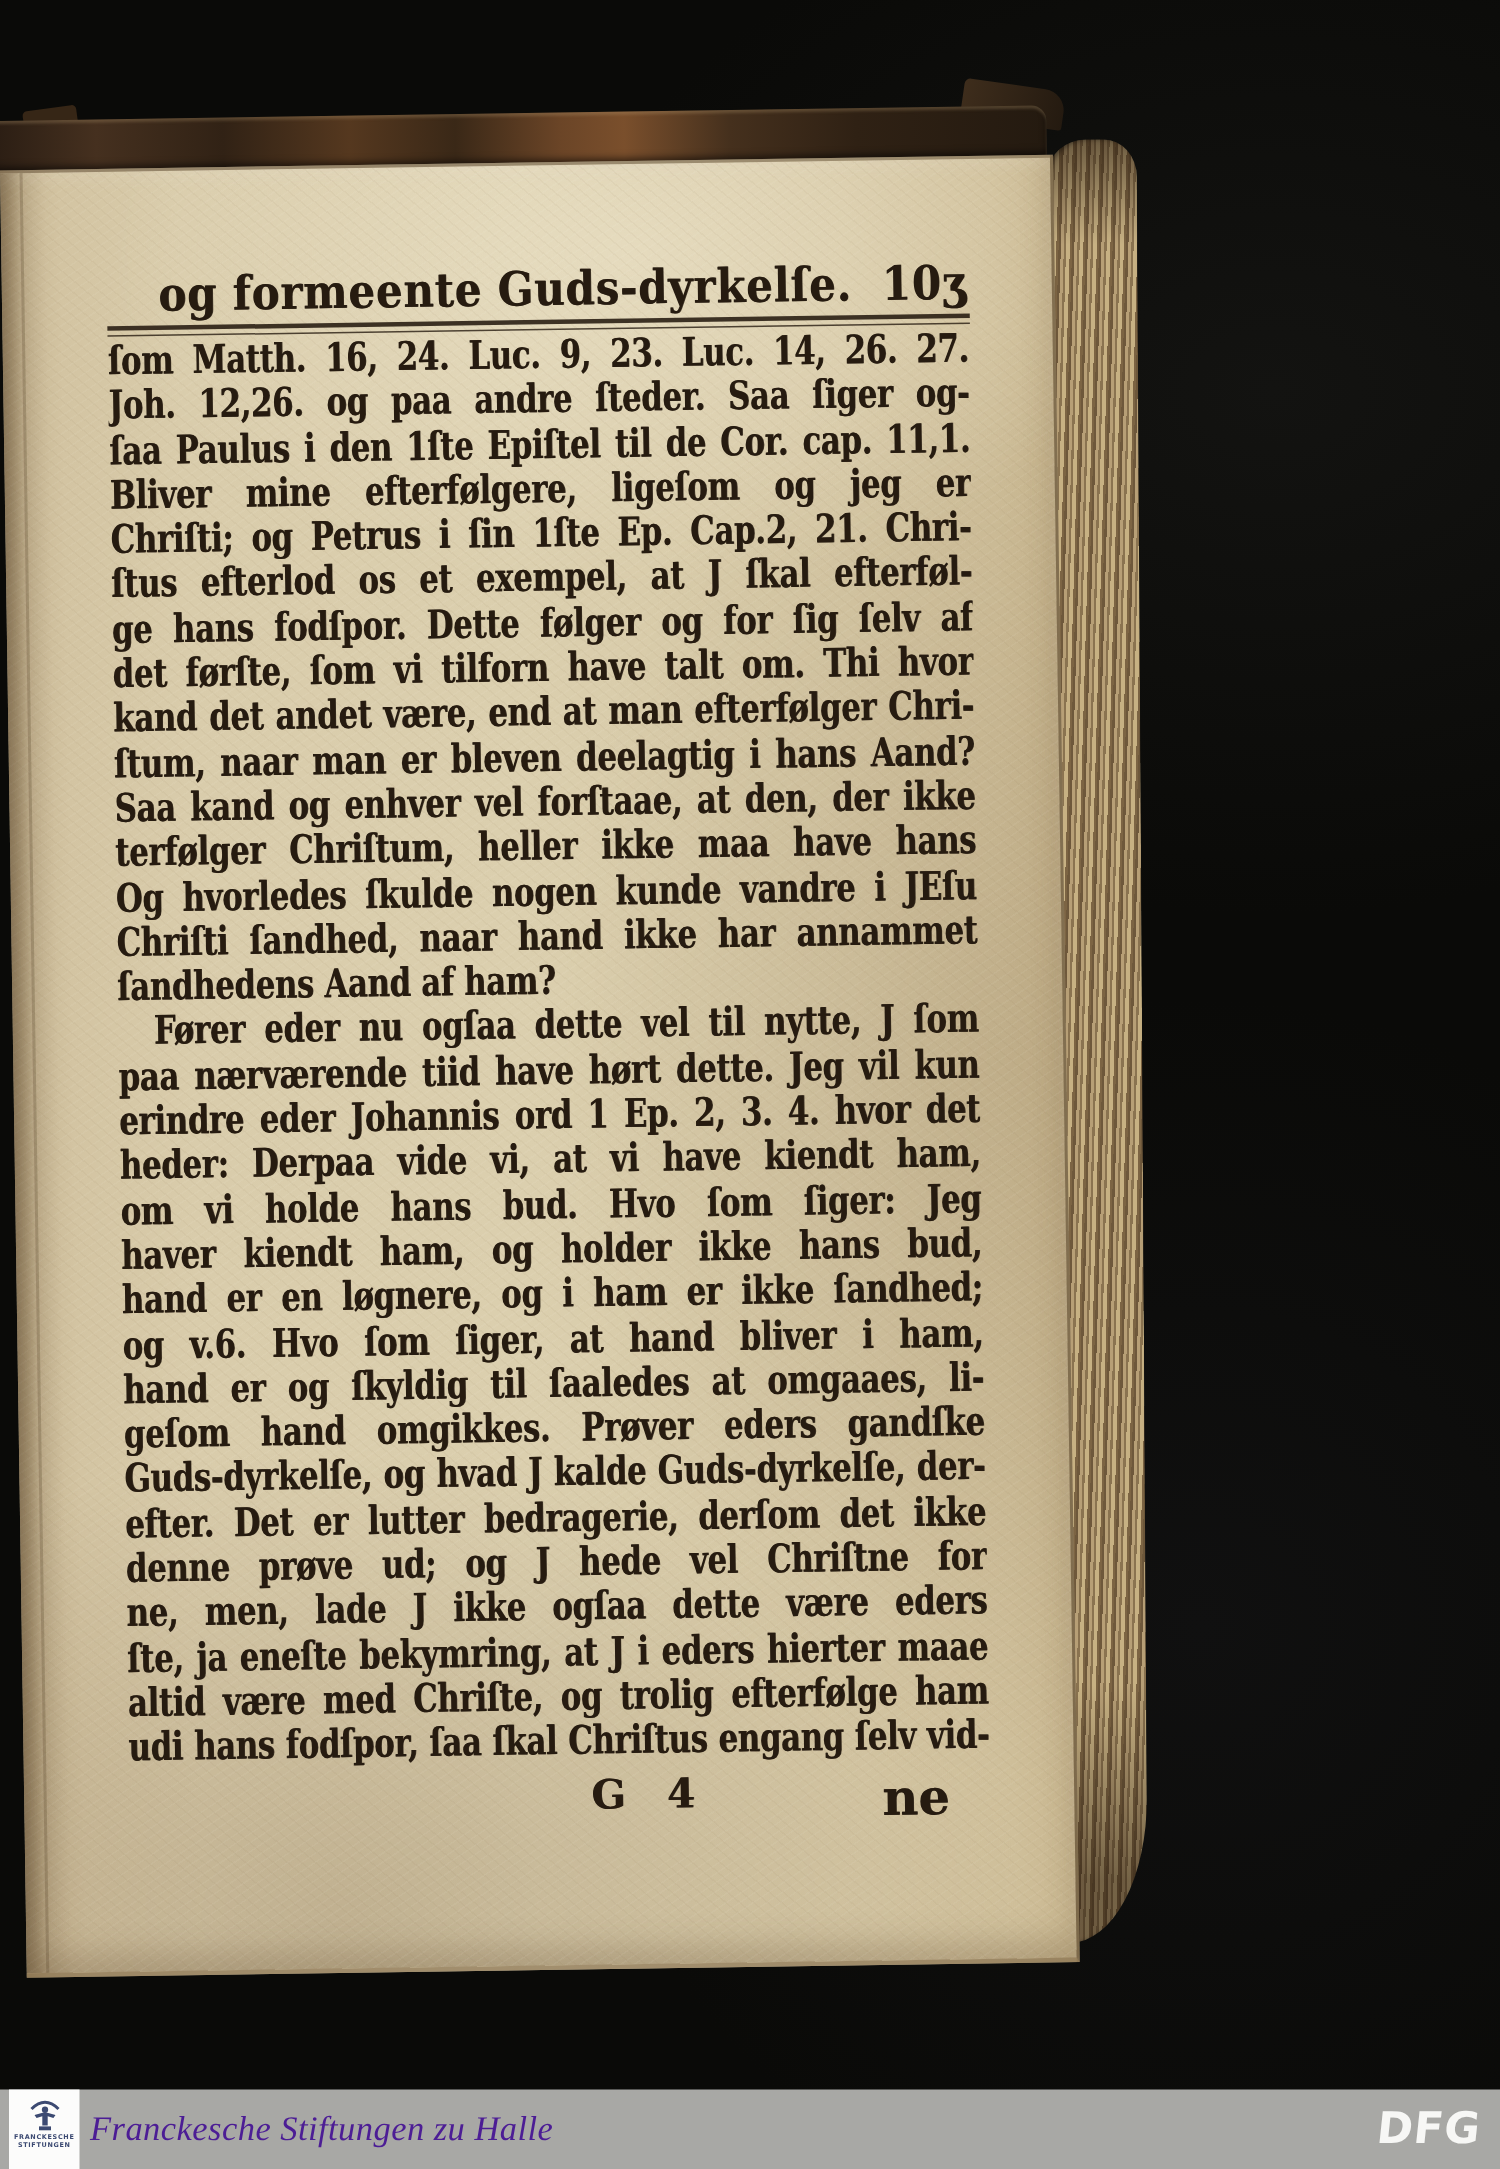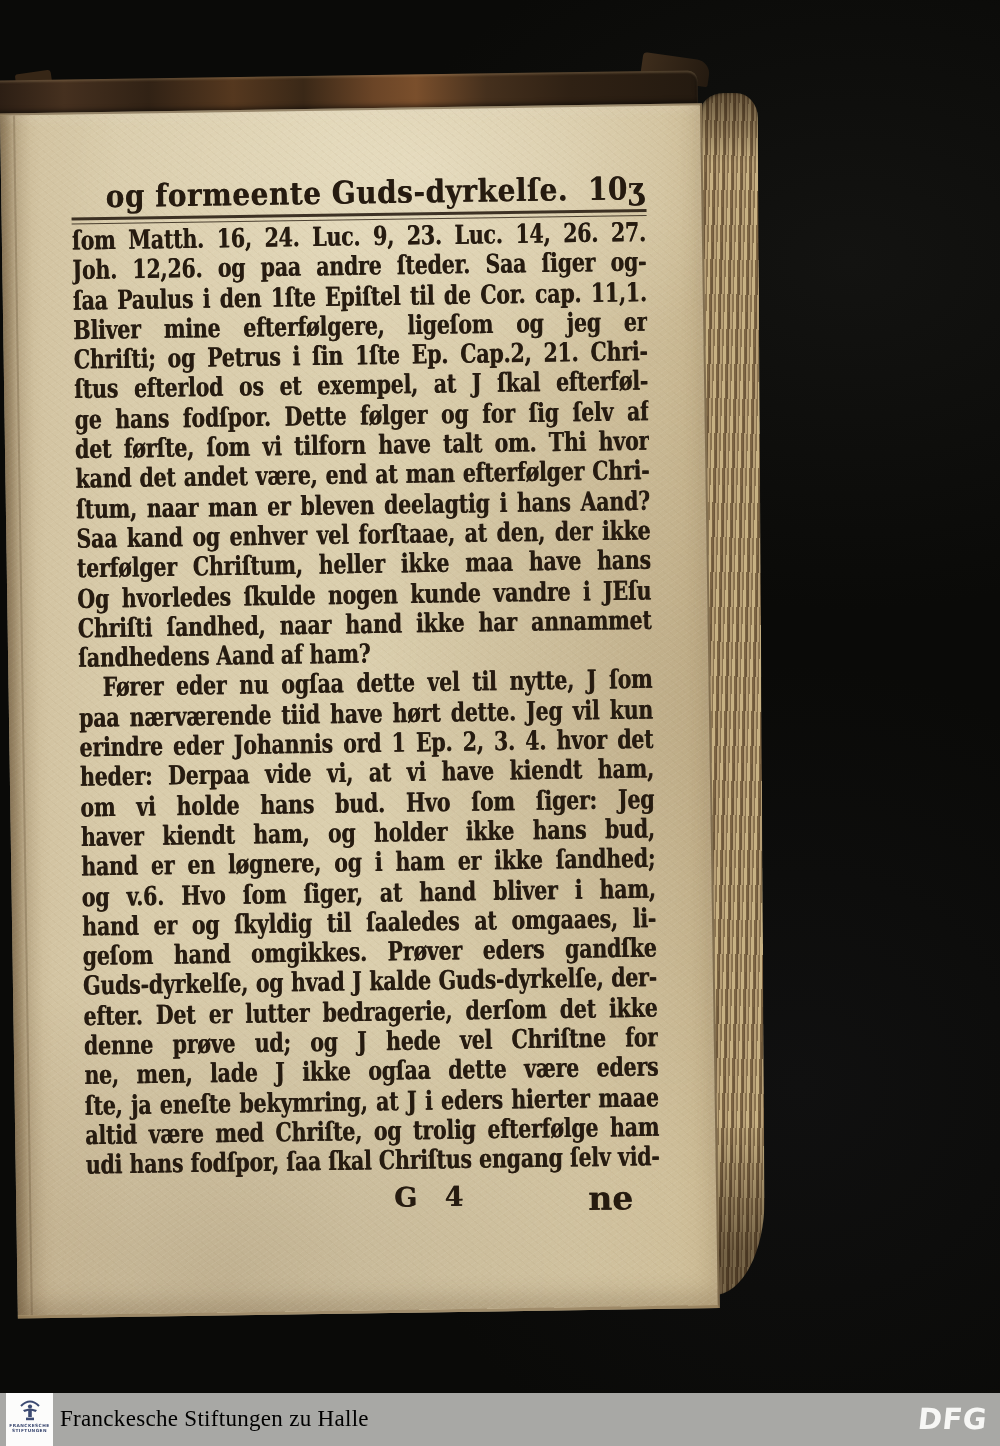--- a/index.html
+++ b/index.html
@@ -75,21 +75,21 @@
   .signature{position:absolute;left:308px;letter-spacing:9px;text-shadow:.4px 0 0 rgba(38,27,16,.85);}
   .catchword{position:absolute;right:28px;font-size:33px;text-shadow:.4px 0 0 rgba(38,27,16,.85);}
 
   .footer-bar{position:absolute;left:0;bottom:0;width:1000px;height:53px;background:#a8a8a5;}
   .logo-box{position:absolute;left:6px;top:0;width:47px;height:53px;background:#fcfcfb;
     display:flex;flex-direction:column;align-items:center;padding-top:4px;box-sizing:border-box;cursor:pointer;}
   .logo-text{margin-top:2px;text-align:center;
     font-family:"DejaVu Sans","Liberation Sans",sans-serif;font-weight:700;font-size:4.3px;
     letter-spacing:.45px;color:#3c4a72;line-height:5.4px;display:flex;flex-direction:column;}
   .footer-title{position:absolute;left:60px;top:50%;transform:translateY(-52%);
-    font-family:"Liberation Serif","DejaVu Serif",serif;font-size:23px;color:#000000;letter-spacing:.3px;}
+    font-family:"Liberation Serif","DejaVu Serif",serif;font-size:23px;color:#4c1d95;letter-spacing:.3px;font-style:italic;}
   .dfg{position:absolute;right:13px;top:50%;transform:translateY(-54%) skewX(-6deg);
     font-family:"DejaVu Sans","Liberation Sans",sans-serif;font-weight:800;font-size:29px;
     color:#f7f7f5;letter-spacing:.5px;cursor:pointer;}
 </style>
 </head>
 <body>
 
 <div class="photo">
 
   <div class="book">

